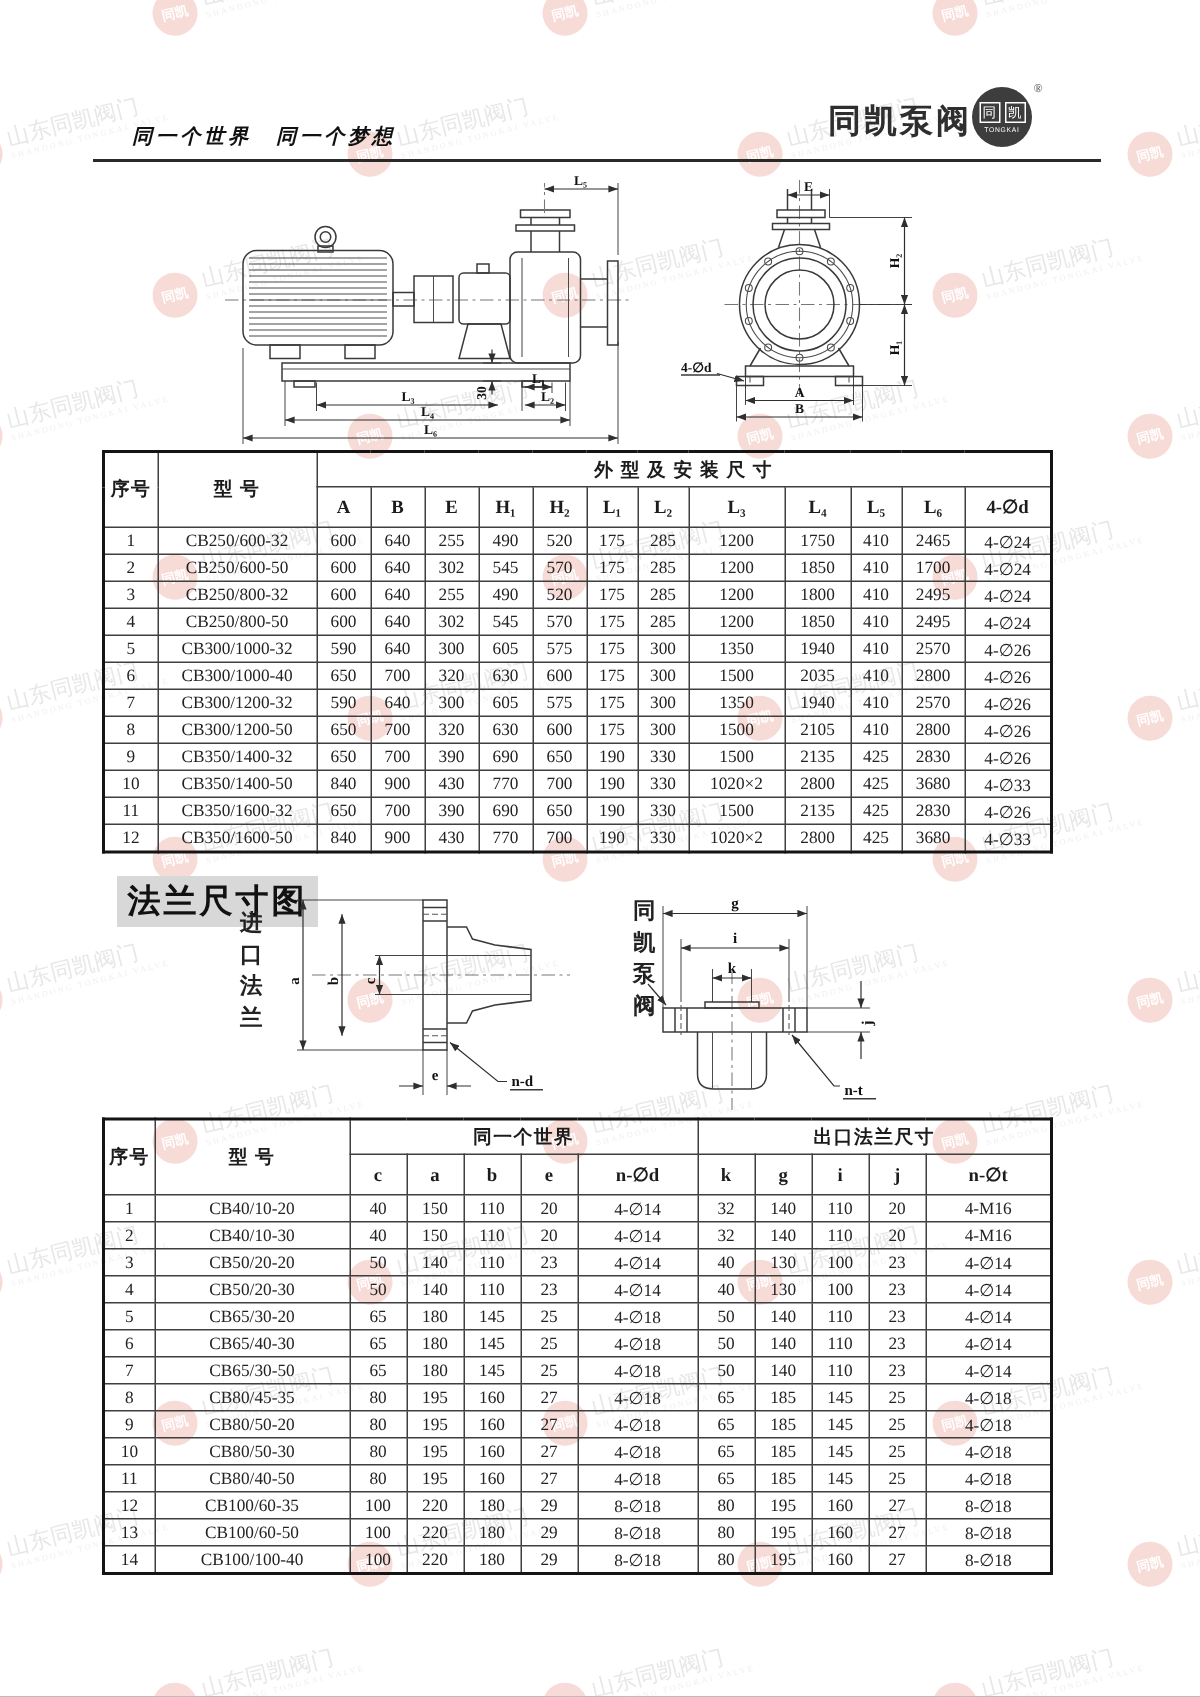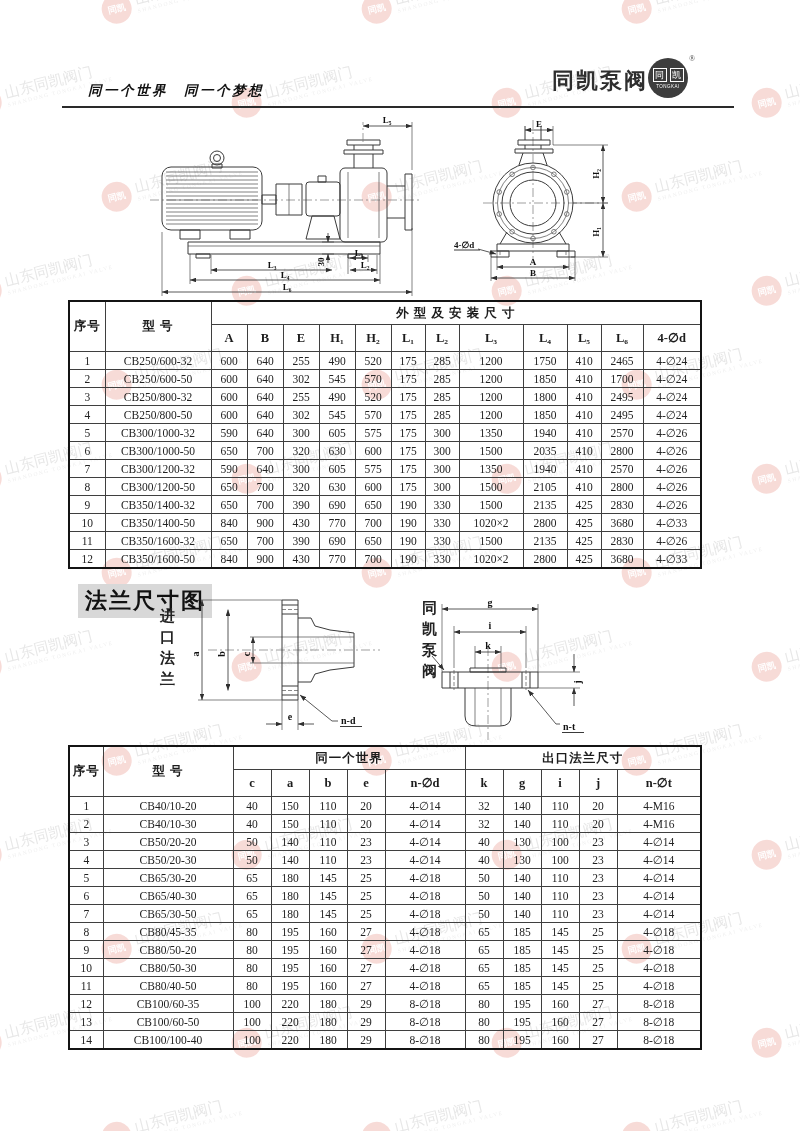--- a/index.html
+++ b/index.html
@@ -485,21 +485,21 @@
           <td>175</td>
           <td>300</td>
           <td>1350</td>
           <td>1940</td>
           <td>410</td>
           <td>2570</td>
           <td>4-∅26</td>
         </tr>
         <tr>
           <td>6</td>
-          <td>CB300/1000-50</td>
+          <td>CB300/1000-40</td>
           <td>650</td>
           <td>700</td>
           <td>320</td>
           <td>630</td>
           <td>600</td>
           <td>175</td>
           <td>300</td>
           <td>1500</td>
           <td>2035</td>
           <td>410</td>

